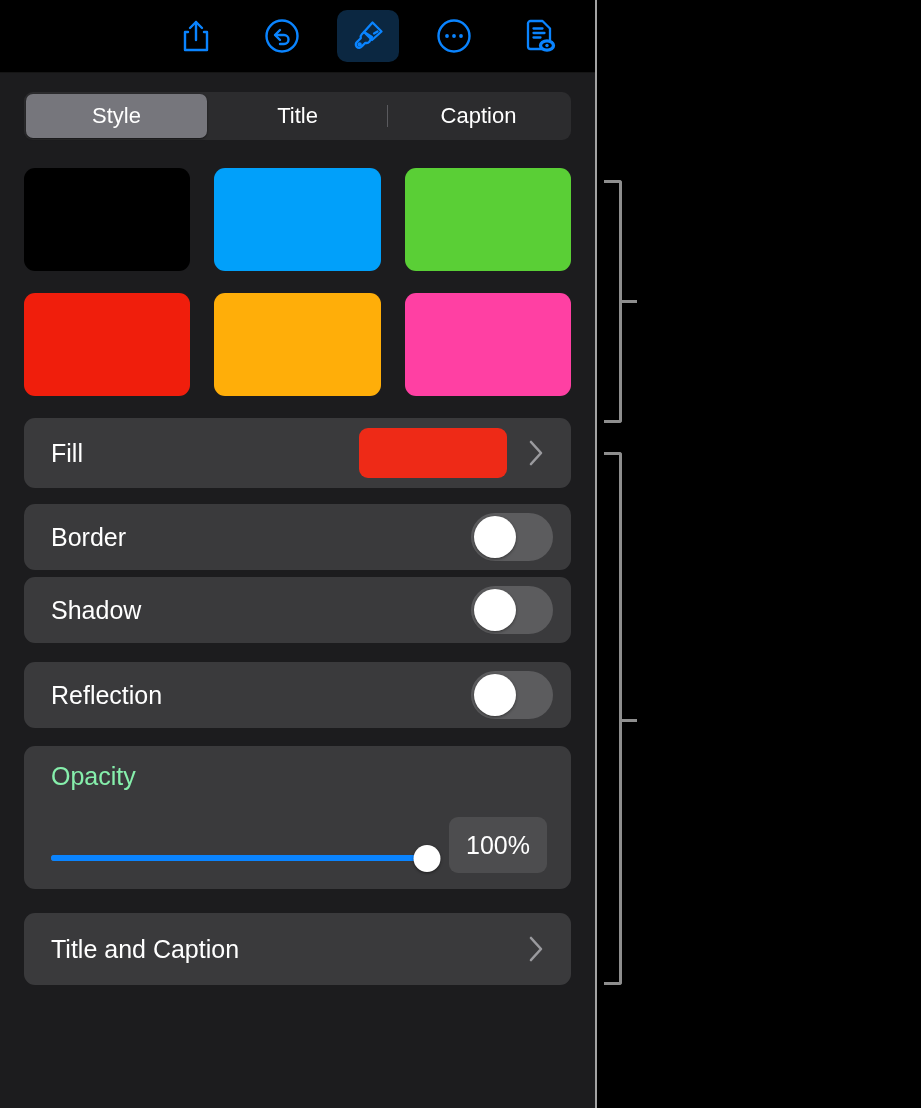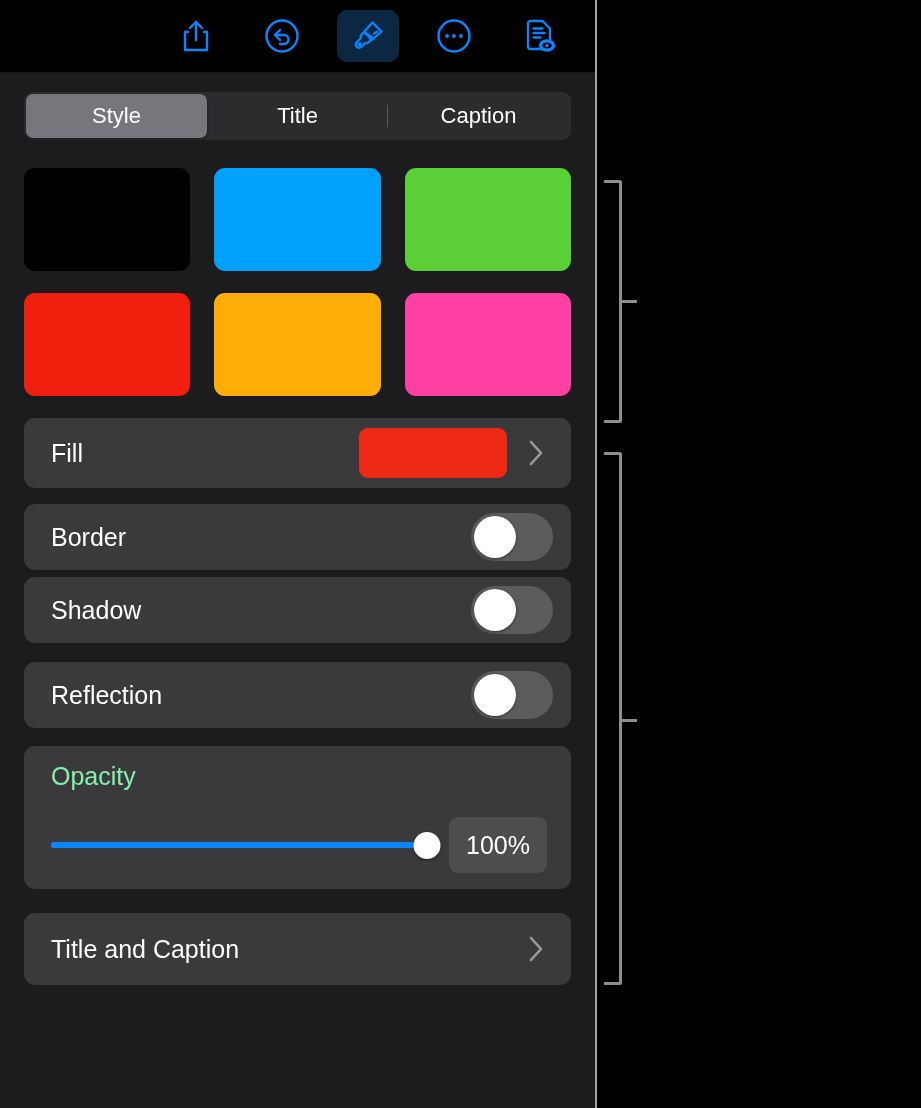--- a/index.html
+++ b/index.html
@@ -162,21 +162,21 @@
     padding: 16px 24px 0 27px;
     box-sizing: border-box;
   }
   #opacity-label {
     color: #86efac;
     font-size: 25px;
     margin-bottom: 26px;
   }
   #opacity-ctl {
     display: flex;
-    align-items: center;
+    align-items: flex-end;
   }
   #slider {
     position: relative;
     flex: 1;
     height: 30px;
     margin-right: 22px;
   }
   #slider-track {
     position: absolute;
     top: 12px;

